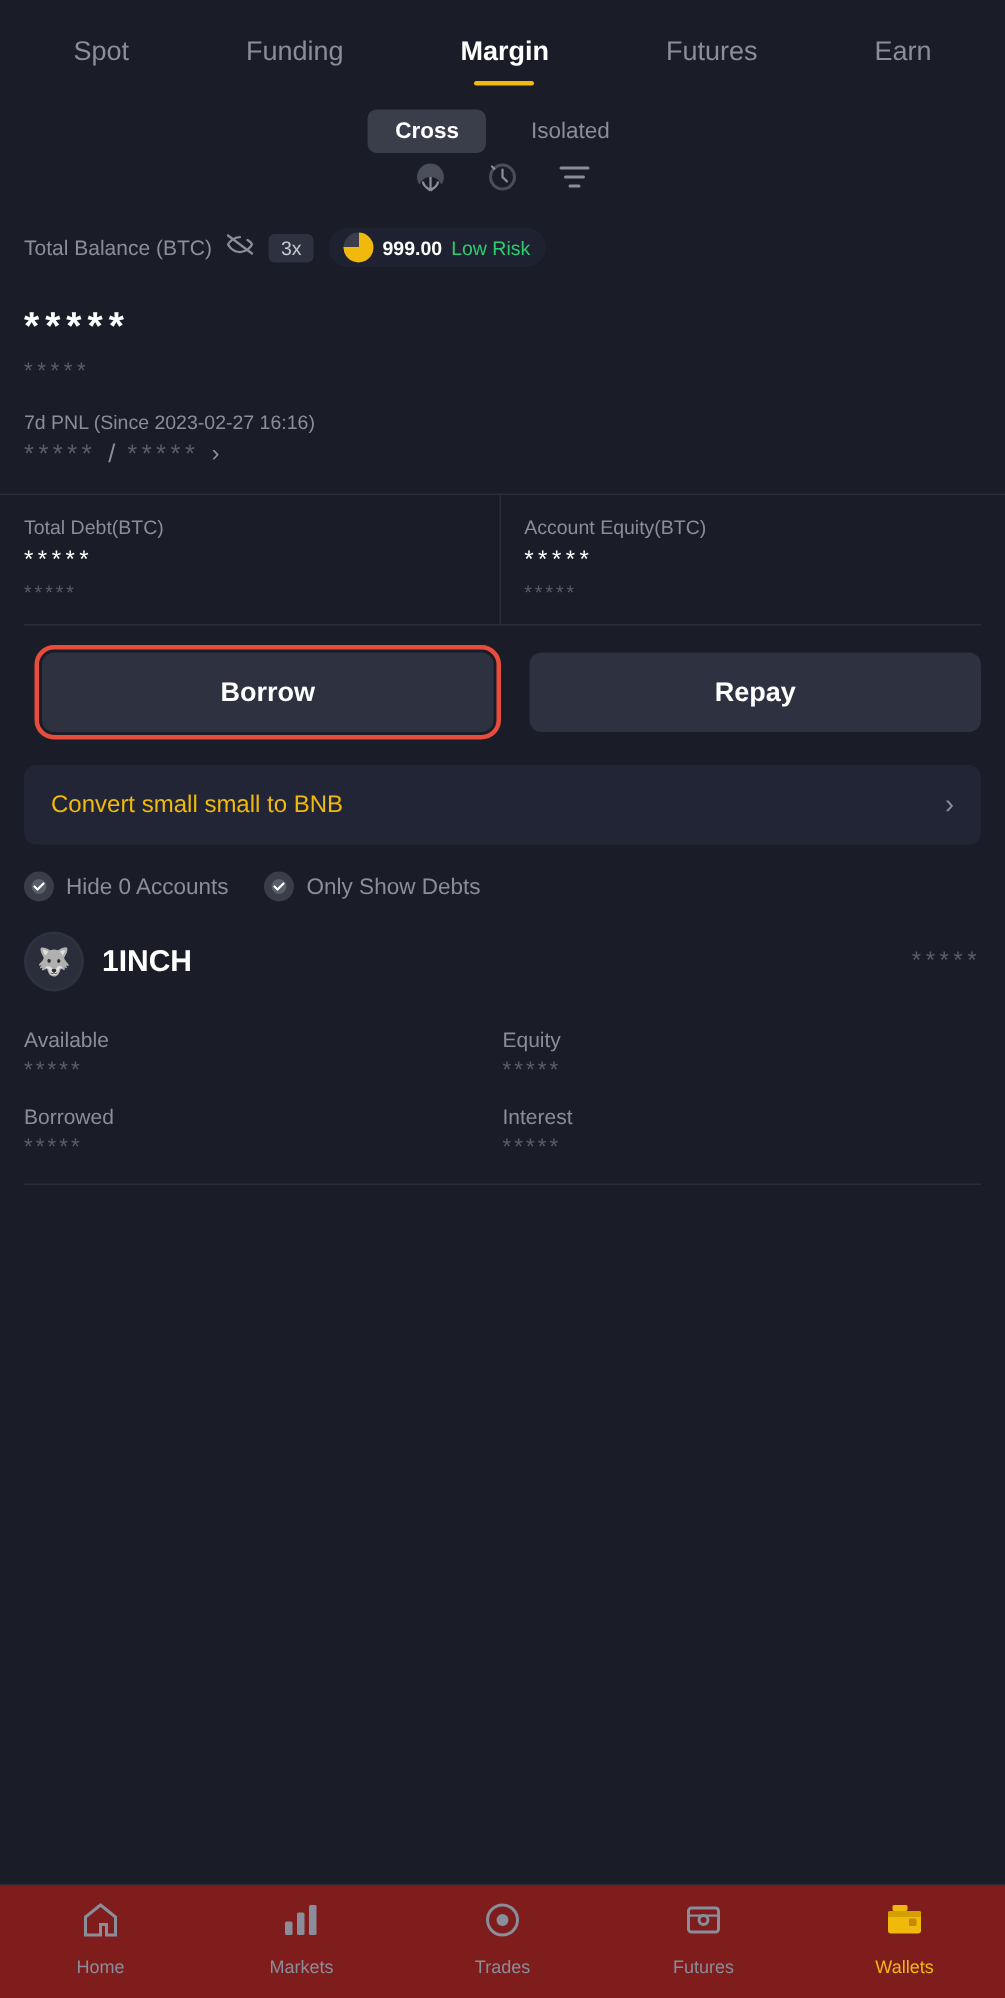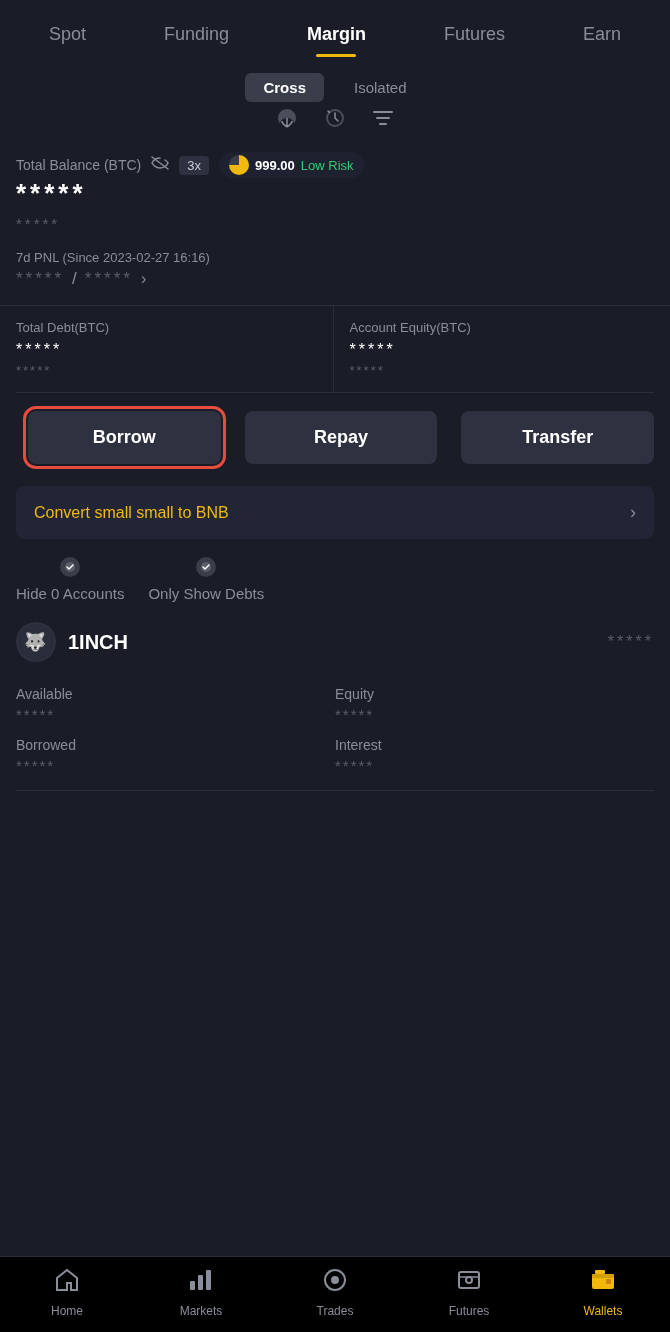--- a/index.html
+++ b/index.html
@@ -92,21 +92,21 @@
       cursor: pointer;
       color: #8a8d9a;
       font-size: 20px;
     }
 
     
     .balance-label-row {
       display: flex;
       align-items: center;
       gap: 10px;
-      margin-bottom: 0;
+      margin-bottom: 24px;
     }
     .balance-label {
       color: #8a8d9a;
       font-size: 14px;
     }
     .hide-icon {
       color: #8a8d9a;
       font-size: 16px;
     }
     .leverage-badge {
@@ -271,21 +271,20 @@
       gap: 24px;
       margin-bottom: 20px;
     }
     .filter-item {
       display: flex;
       align-items: center;
       gap: 8px;
       font-size: 15px;
       color: #8a8d9a;
       cursor: pointer;
-      flex-direction: column;
     }
     .filter-check {
       width: 20px;
       height: 20px;
       border-radius: 50%;
       background: #3a3d4a;
       display: flex;
       align-items: center;
       justify-content: center;
       font-size: 12px;
@@ -352,21 +351,21 @@
       font-size: 15px;
       letter-spacing: 2px;
     }
 
     
     .bottom-nav {
       position: fixed;
       bottom: 0;
       left: 0;
       width: 670px;
-      background: #000000;
+      background: #7f1d1d;
       border-top: 1px solid #2a2d3a;
       display: flex;
       justify-content: space-around;
       padding: 10px 0 14px;
     }
     .bottom-nav-item {
       display: flex;
       flex-direction: column;
       align-items: center;
       gap: 4px;
@@ -476,21 +475,20 @@
       <div class="equity-col">
         <div class="col-label">Account Equity(BTC)</div>
         <div class="col-stars">*****</div>
         <div class="col-sub-stars">*****</div>
       </div>
     </div>
 
     <div class="action-buttons">
       <button class="action-btn borrow-btn">Borrow</button>
       <button class="action-btn">Repay</button>
-      <button class="action-btn">Transfer</button>
     </div>
 
     <div class="convert-banner">
       <span class="convert-text">Convert small small to BNB</span>
       <span class="convert-arrow">›</span>
     </div>
 
     <div class="filter-row">
       <div class="filter-item">
         <div class="filter-check checked">

